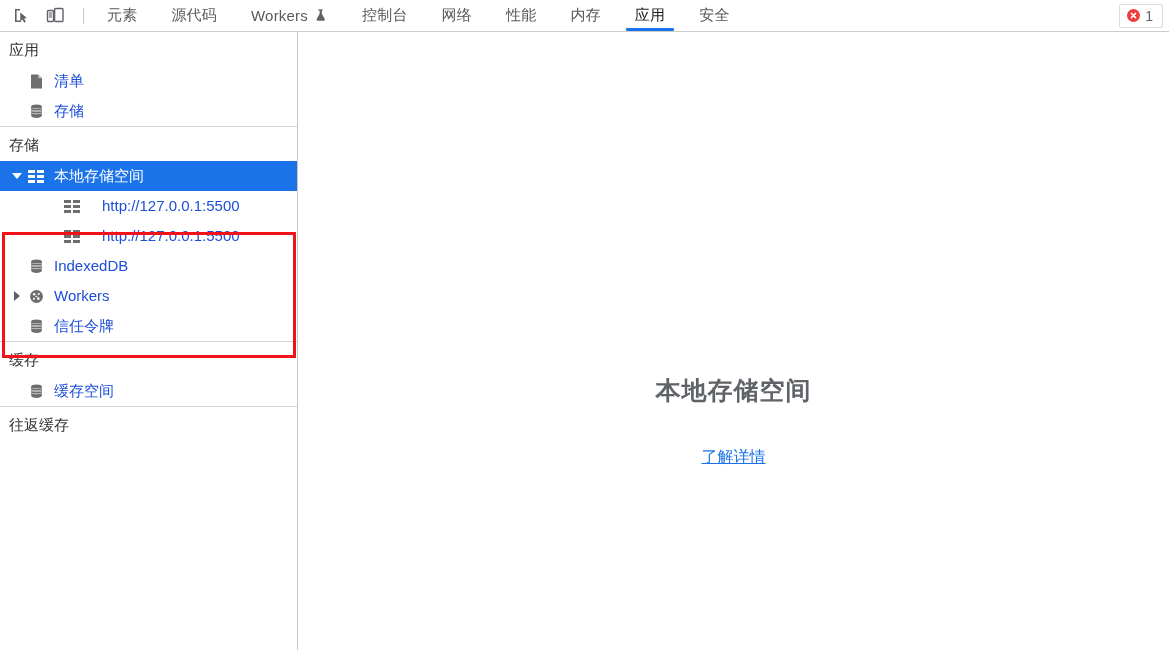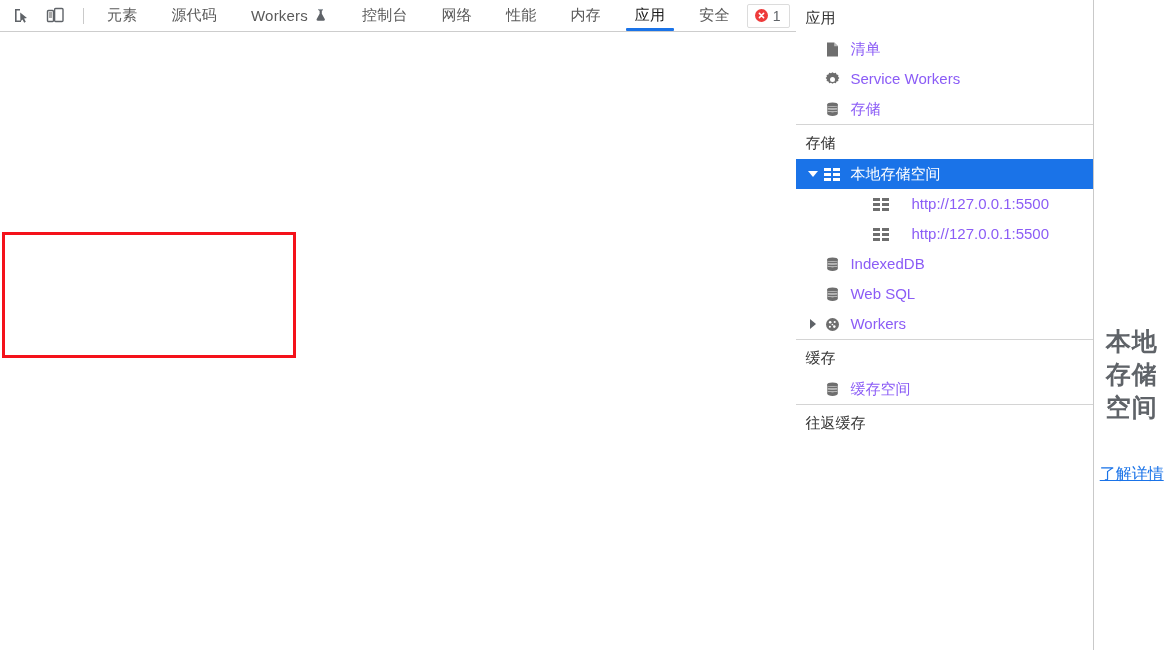--- a/index.html
+++ b/index.html
@@ -10,20 +10,21 @@
     overflow: hidden;
     background: #ffffff;
     font-family: "Liberation Sans", "DejaVu Sans", sans-serif;
     color: #333;
   }
 
   #app {
     width: 1169px;
     height: 650px;
     display: flex;
+    flex-direction: column;
     position: relative;
   }
 
   
   .toolbar {
     height: 32px;
     min-height: 32px;
     display: flex;
     align-items: stretch;
     background: #ffffff;
@@ -138,29 +139,29 @@
     color: #333;
     padding: 9px 0 7px 9px;
     line-height: 18px;
   }
 
   .sb-row {
     display: flex;
     align-items: center;
     height: 30px;
     font-size: 15px;
-    color: #8b5cf6;
+    color: #1d4ed8;
     cursor: pointer;
     padding-left: 10px;
     white-space: nowrap;
   }
   .sb-row.selected { background: #1a73e8; color: #ffffff; }
 
   .sb-row.depth1 { padding-left: 10px; }
-  .sb-row.depth2 { padding-left: 47px; gap: 12px; }
+  .sb-row.depth2 { padding-left: 34px; gap: 12px; }
 
   .twisty {
     width: 14px;
     min-width: 14px;
     display: flex;
     align-items: center;
     justify-content: center;
     margin-right: 2px;
   }
   .twisty.spacer { }
@@ -324,30 +325,20 @@
                 <path d="M3 1.5 h7.2 L14 5.3 V15.5 H3 Z" fill="#6e6e6e"></path>
                 <path d="M10.2 1.5 L14 5.3 h-3.8 Z" fill="#bdbdbd"></path>
               </svg>
             </span>
             <span class="sb-label">清单</span>
           </div>
           <div class="sb-row depth1">
             <span class="twisty spacer"></span>
             <span class="sb-icon">
               <svg width="17" height="17" viewBox="0 0 17 17">
-                <path d="M8.5 1.2 l1.5 1.1 1.8-.5 .8 1.7 1.8 .4 -.3 1.8 1.3 1.3 -1.3 1.3 .3 1.8 -1.8 .4 -.8 1.7 -1.8-.5 -1.5 1.1 -1.5-1.1 -1.8 .5 -.8-1.7 -1.8-.4 .3-1.8 -1.3-1.3 1.3-1.3 -.3-1.8 1.8-.4 .8-1.7 1.8 .5 Z" fill="#6e6e6e"></path>
-                <circle cx="8.5" cy="8.5" r="2.5" fill="#ffffff"></circle>
-              </svg>
-            </span>
-            <span class="sb-label">Service Workers</span>
-          </div>
-          <div class="sb-row depth1">
-            <span class="twisty spacer"></span>
-            <span class="sb-icon">
-              <svg width="17" height="17" viewBox="0 0 17 17">
                 <ellipse cx="8.5" cy="3.6" rx="5.3" ry="2.1" fill="#6e6e6e"></ellipse>
                 <path d="M3.2 3.6 v9.2 c0 1.15 2.37 2.1 5.3 2.1 s5.3-.95 5.3-2.1 V3.6 Z" fill="#6e6e6e"></path>
                 <ellipse cx="8.5" cy="6.6" rx="5.3" ry="1.55" fill="#ffffff" opacity=".95"></ellipse>
                 <ellipse cx="8.5" cy="9.6" rx="5.3" ry="1.55" fill="#ffffff" opacity=".95"></ellipse>
                 <ellipse cx="8.5" cy="6.6" rx="5.3" ry="1.0" fill="#6e6e6e"></ellipse>
                 <ellipse cx="8.5" cy="9.6" rx="5.3" ry="1.0" fill="#6e6e6e"></ellipse>
               </svg>
             </span>
             <span class="sb-label">存储</span>
           </div>
@@ -406,48 +397,48 @@
                 <path d="M3.2 3.6 v9.2 c0 1.15 2.37 2.1 5.3 2.1 s5.3-.95 5.3-2.1 V3.6 Z" fill="#6e6e6e"></path>
                 <ellipse cx="8.5" cy="6.6" rx="5.3" ry="1.55" fill="#ffffff" opacity=".95"></ellipse>
                 <ellipse cx="8.5" cy="9.6" rx="5.3" ry="1.55" fill="#ffffff" opacity=".95"></ellipse>
                 <ellipse cx="8.5" cy="6.6" rx="5.3" ry="1.0" fill="#6e6e6e"></ellipse>
                 <ellipse cx="8.5" cy="9.6" rx="5.3" ry="1.0" fill="#6e6e6e"></ellipse>
               </svg>
             </span>
             <span class="sb-label">IndexedDB</span>
           </div>
           <div class="sb-row depth1">
+            <span class="twisty">
+              <span class="tri-right"></span>
+            </span>
+            <span class="sb-icon">
+              <svg width="17" height="17" viewBox="0 0 17 17">
+                <circle cx="8.5" cy="8.5" r="6.5" fill="#6e6e6e"></circle>
+                <circle cx="6.2" cy="6.3" r="1.25" fill="#ffffff"></circle>
+                <circle cx="10.7" cy="6.0" r="1.05" fill="#ffffff"></circle>
+                <circle cx="5.9" cy="10.8" r="1.05" fill="#ffffff"></circle>
+                <circle cx="10.3" cy="10.6" r="1.3" fill="#ffffff"></circle>
+                <circle cx="8.4" cy="8.5" r=".85" fill="#ffffff"></circle>
+              </svg>
+            </span>
+            <span class="sb-label">Workers</span>
+          </div>
+          <div class="sb-row depth1">
             <span class="twisty spacer"></span>
             <span class="sb-icon">
               <svg width="17" height="17" viewBox="0 0 17 17">
                 <ellipse cx="8.5" cy="3.6" rx="5.3" ry="2.1" fill="#6e6e6e"></ellipse>
                 <path d="M3.2 3.6 v9.2 c0 1.15 2.37 2.1 5.3 2.1 s5.3-.95 5.3-2.1 V3.6 Z" fill="#6e6e6e"></path>
                 <ellipse cx="8.5" cy="6.6" rx="5.3" ry="1.55" fill="#ffffff" opacity=".95"></ellipse>
                 <ellipse cx="8.5" cy="9.6" rx="5.3" ry="1.55" fill="#ffffff" opacity=".95"></ellipse>
                 <ellipse cx="8.5" cy="6.6" rx="5.3" ry="1.0" fill="#6e6e6e"></ellipse>
                 <ellipse cx="8.5" cy="9.6" rx="5.3" ry="1.0" fill="#6e6e6e"></ellipse>
               </svg>
             </span>
-            <span class="sb-label">Web SQL</span>
-          </div>
-          <div class="sb-row depth1">
-            <span class="twisty">
-              <span class="tri-right"></span>
-            </span>
-            <span class="sb-icon">
-              <svg width="17" height="17" viewBox="0 0 17 17">
-                <circle cx="8.5" cy="8.5" r="6.5" fill="#6e6e6e"></circle>
-                <circle cx="6.2" cy="6.3" r="1.25" fill="#ffffff"></circle>
-                <circle cx="10.7" cy="6.0" r="1.05" fill="#ffffff"></circle>
-                <circle cx="5.9" cy="10.8" r="1.05" fill="#ffffff"></circle>
-                <circle cx="10.3" cy="10.6" r="1.3" fill="#ffffff"></circle>
-                <circle cx="8.4" cy="8.5" r=".85" fill="#ffffff"></circle>
-              </svg>
-            </span>
-            <span class="sb-label">Workers</span>
+            <span class="sb-label">信任令牌</span>
           </div>
         </div>
         <div class="sb-section">
           <div class="sb-title">缓存</div>
           <div class="sb-row depth1">
             <span class="twisty spacer"></span>
             <span class="sb-icon">
               <svg width="17" height="17" viewBox="0 0 17 17">
                 <ellipse cx="8.5" cy="3.6" rx="5.3" ry="2.1" fill="#6e6e6e"></ellipse>
                 <path d="M3.2 3.6 v9.2 c0 1.15 2.37 2.1 5.3 2.1 s5.3-.95 5.3-2.1 V3.6 Z" fill="#6e6e6e"></path>

